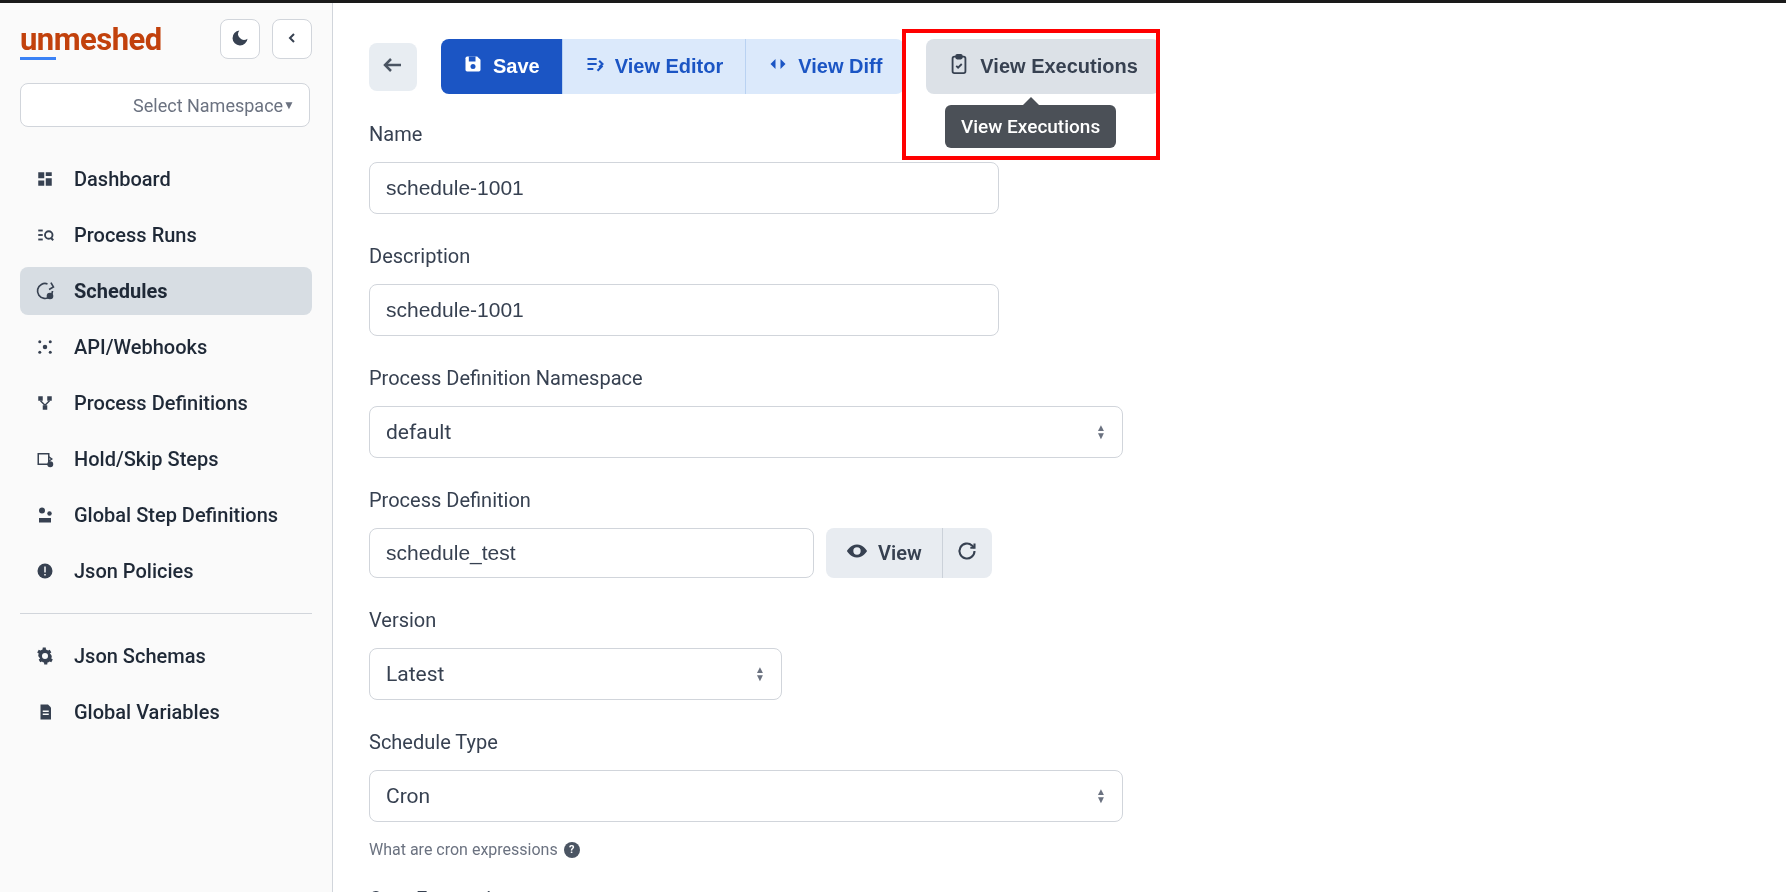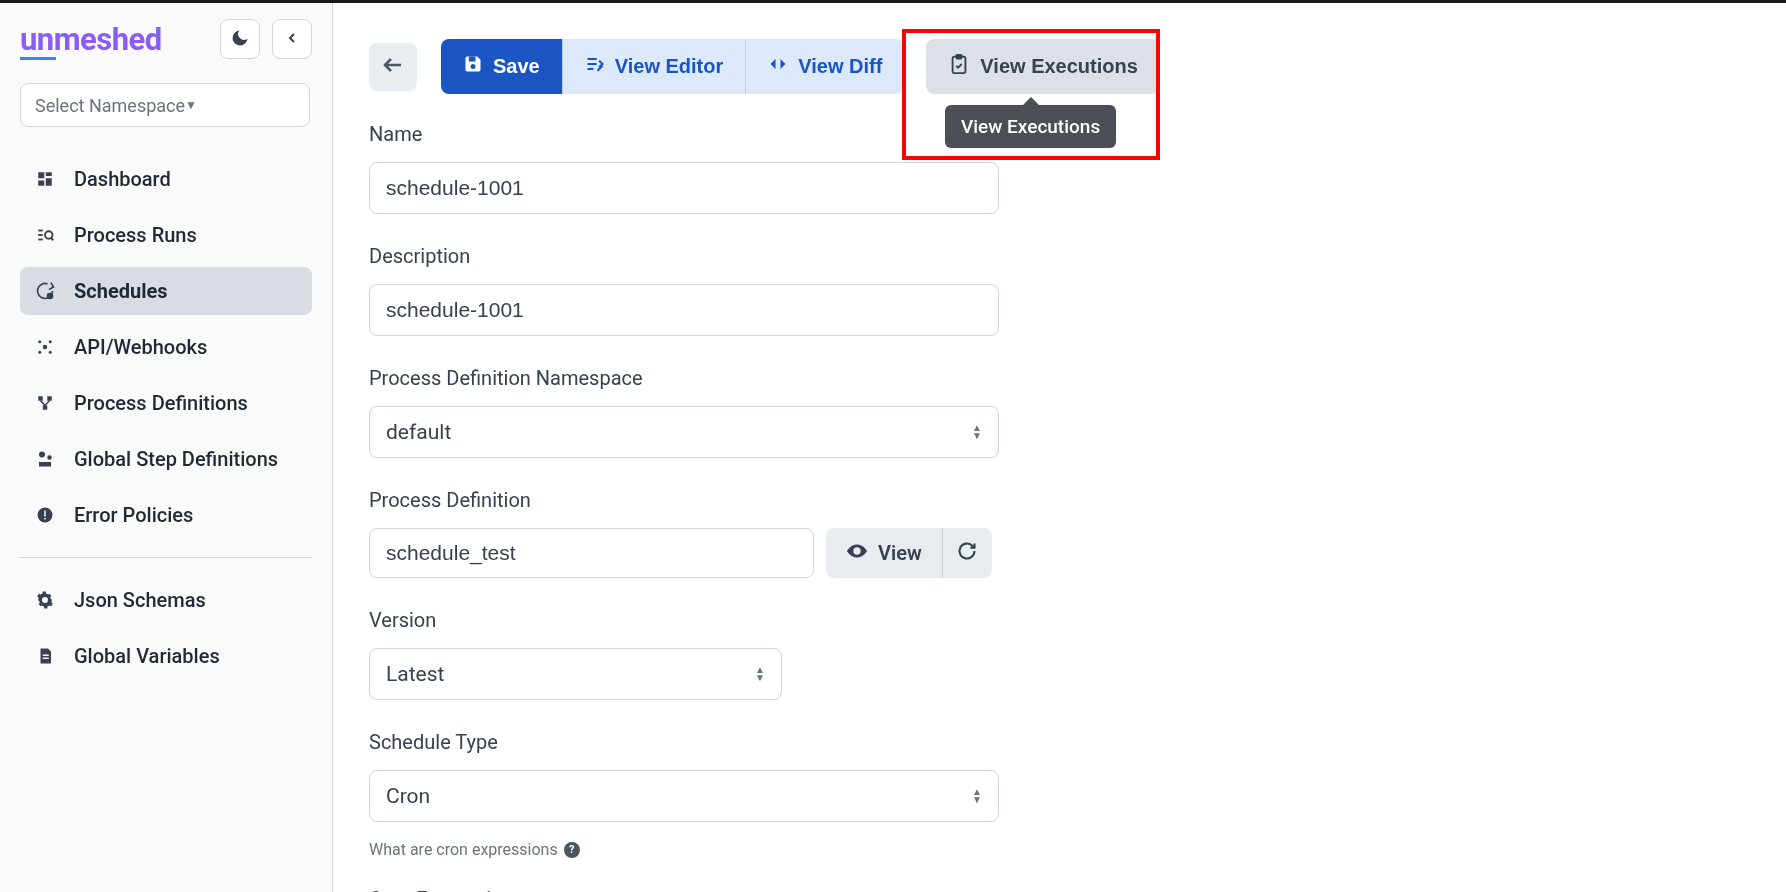--- a/index.html
+++ b/index.html
@@ -30,21 +30,21 @@
     .sidebar-top {
       display: flex;
       align-items: center;
       gap: 12px;
       margin-bottom: 24px;
     }
     .logo {
       font-size: 31px;
       font-weight: 700;
       letter-spacing: -0.5px;
-      color: #8b5cf6;
+      color: #c2410c;
       position: relative;
     }
     .logo-underline {
       position: absolute;
       left: 0;
       bottom: -2px;
       width: 36px;
       height: 3px;
       background: #3b82f6;
     }
@@ -61,21 +61,21 @@
       color: #374151;
     }
     .namespace-select {
       width: 290px;
       height: 44px;
       border: 1px solid #d1d5db;
       border-radius: 8px;
       background: #fff;
       display: flex;
       align-items: center;
-      justify-content: flex-start;
+      justify-content: flex-end;
       padding: 0 14px;
       font-size: 18px;
       color: #6b7280;
       cursor: pointer;
       margin-bottom: 28px;
     }
     .nav {
       display: flex;
       flex-direction: column;
       gap: 8px;
@@ -208,21 +208,21 @@
       height: 52px;
       border: 1px solid #d1d5db;
       border-radius: 8px;
       padding: 0 16px;
       font-size: 21px;
       color: #374151;
       background: #fff;
       margin-bottom: 22px;
     }
     .field-select {
-      width: 630px;
+      width: 754px;
       height: 52px;
       border: 1px solid #d1d5db;
       border-radius: 8px;
       padding: 0 16px;
       font-size: 21px;
       color: #374151;
       background: #fff;
       display: flex;
       align-items: center;
       justify-content: space-between;
@@ -389,37 +389,47 @@
               <rect x="15" y="3" width="6" height="6"></rect>
               <rect x="9" y="15" width="6" height="6"></rect>
               <line x1="6" y1="9" x2="12" y2="15" stroke="currentColor" stroke-width="2"></line>
               <line x1="18" y1="9" x2="12" y2="15" stroke="currentColor" stroke-width="2"></line>
             </svg>
         </span>
         <span>Process Definitions</span>
       </div>
       <div class="nav-item">
         <span class="nav-icon">
+          <svg width="18" height="18" viewBox="0 0 24 24" fill="none" stroke="currentColor" stroke-width="2">
+              <rect x="3" y="5" width="14" height="14"></rect>
+              <polyline points="17 9 21 12 17 15"></polyline>
+              <circle cx="19" cy="19" r="3" fill="currentColor"></circle>
+            </svg>
+        </span>
+        <span>Hold/Skip Steps</span>
+      </div>
+      <div class="nav-item">
+        <span class="nav-icon">
           <svg width="18" height="18" viewBox="0 0 24 24" fill="currentColor">
               <circle cx="8" cy="6" r="4"></circle>
               <circle cx="18" cy="10" r="3"></circle>
               <rect x="4" y="16" width="16" height="6"></rect>
             </svg>
         </span>
         <span>Global Step Definitions</span>
       </div>
       <div class="nav-item">
         <span class="nav-icon">
           <svg width="18" height="18" viewBox="0 0 24 24" fill="currentColor">
               <circle cx="12" cy="12" r="10"></circle>
               <rect x="11" y="6" width="2" height="8" fill="#fafafa"></rect>
               <rect x="11" y="16" width="2" height="2" fill="#fafafa"></rect>
             </svg>
         </span>
-        <span>Error Policies</span>
+        <span>Json Policies</span>
       </div>
 
       <div class="nav-divider"></div>
 
       <div class="nav-item">
         <span class="nav-icon">
           <svg width="18" height="18" viewBox="0 0 24 24" fill="currentColor">
               <path d="M12 8a4 4 0 1 0 0 8 4 4 0 0 0 0-8zm9 4a9 9 0 0 1-.6 3.2l2 1.5-2 3.5-2.3-1a9 9 0 0 1-2.8 1.6l-.3 2.5h-4l-.3-2.5a9 9 0 0 1-2.8-1.6l-2.3 1-2-3.5 2-1.5A9 9 0 0 1 3 12a9 9 0 0 1 .6-3.2l-2-1.5 2-3.5 2.3 1a9 9 0 0 1 2.8-1.6L9 .7h4l.3 2.5a9 9 0 0 1 2.8 1.6l2.3-1 2 3.5-2 1.5A9 9 0 0 1 21 12z"></path>
             </svg>
         </span>

